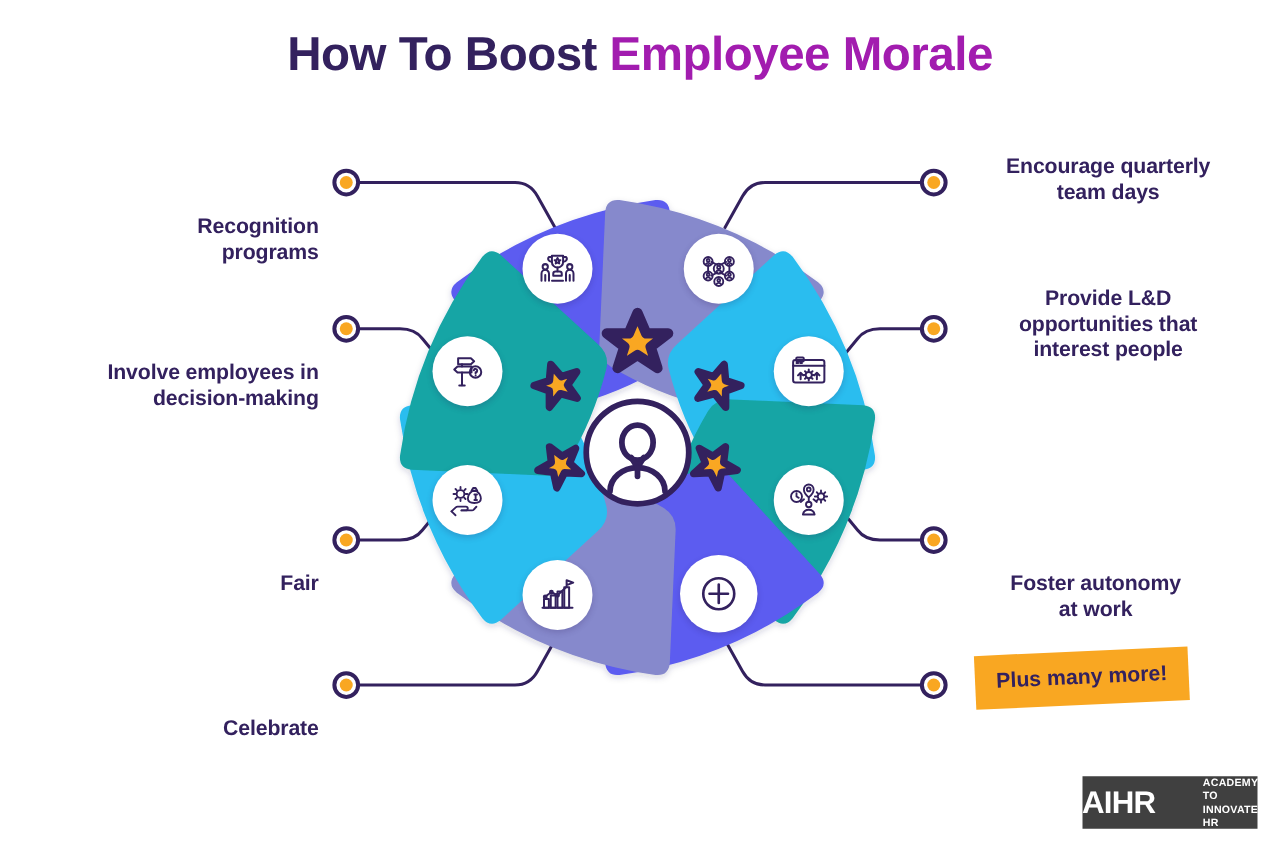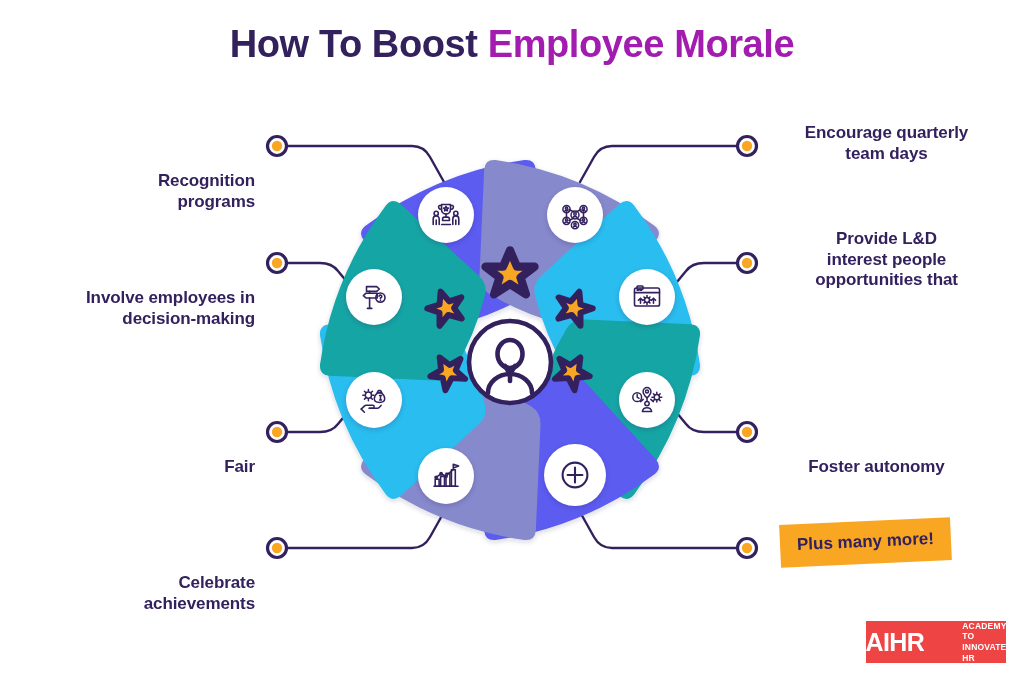--- a/index.html
+++ b/index.html
@@ -91,21 +91,21 @@
     white-space: nowrap;
   }
 
   
   #logo {
     position: absolute;
     left: 866px;
     top: 621px;
     width: 140px;
     height: 42px;
-    background: #ef4444;
+    background: #404040;
     display: flex;
     align-items: center;
     justify-content: center;
     gap: 9px;
   }
   #logo .logo-mark {
     color: #ffffff;
     font-size: 25px;
     font-weight: bold;
     letter-spacing: -0.6px;
@@ -391,36 +391,36 @@
   <div>Involve employees in</div>
   <div>decision-making</div>
 </div>
 
 <div class="label left" style="left:40px; top:409px; width:215px;">
   <div>Fair</div>
 </div>
 
 <div class="label left" style="left:40px; top:525px; width:215px;">
   <div>Celebrate</div>
-  <div>achievements</div>
 </div>
 
 <div class="label right" style="left:769px; top:123px; width:235px; text-align:center;">
   <div>Encourage quarterly</div>
   <div>team days</div>
 </div>
 
 <div class="label right" style="left:769px; top:229px; width:235px; text-align:center;">
   <div>Provide L&amp;D</div>
+  <div>opportunities that</div>
   <div>interest people</div>
-  <div>opportunities that</div>
 </div>
 
 <div class="label right" style="left:769px; top:409px; width:215px; text-align:center;margin-top:48px;">
   <div>Foster autonomy</div>
+  <div>at work</div>
 </div>
 
 <div id="plus-badge">
   <span>Plus many more!</span>
 </div>
 
 <div id="logo">
   <span class="logo-mark">AIHR</span>
   <span class="logo-rule"></span>
   <span class="logo-tag">Academy to

